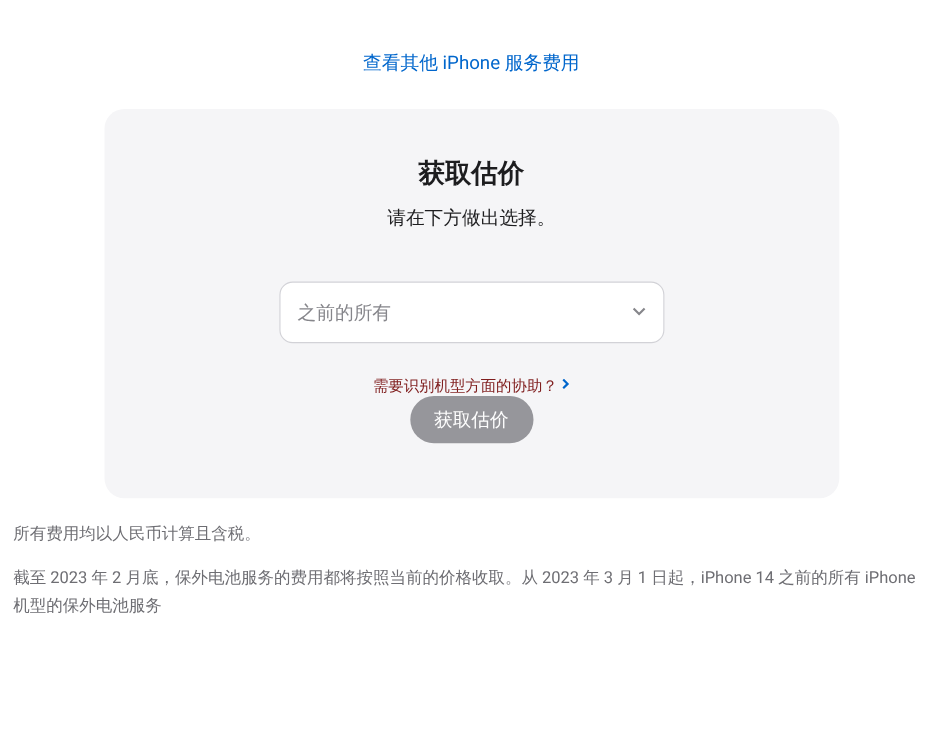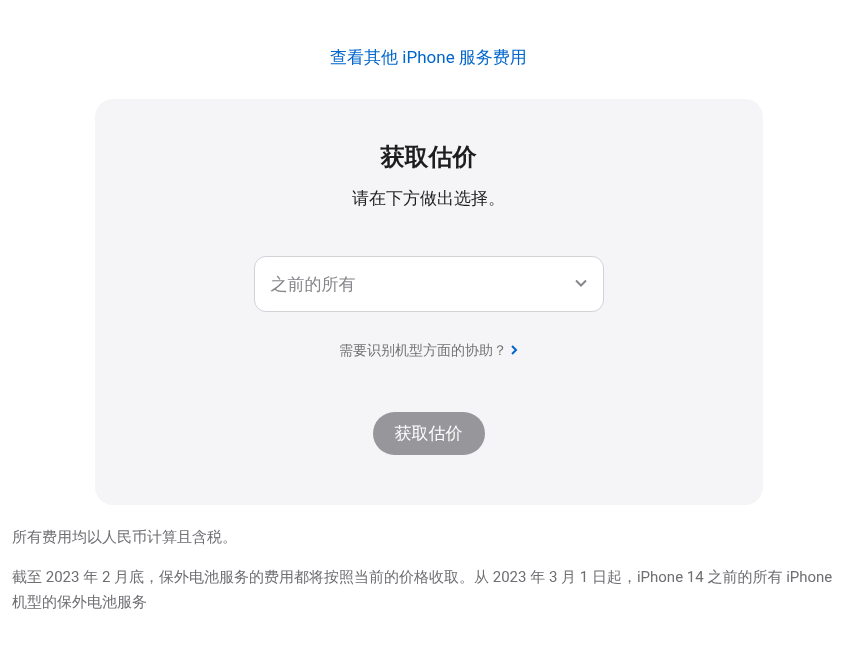--- a/index.html
+++ b/index.html
@@ -74,27 +74,26 @@
       pointer-events: none;
     }
     .chevron svg {
       width: 14px;
       height: 14px;
       stroke: #86868b;
       stroke-width: 2;
       fill: none;
     }
     .help-link {
-      color: #737373;
+      color: #7f1d1d;
       text-decoration: none;
       font-size: 14px;
       display: inline-flex;
       align-items: flex-start;
       gap: 4px;
-      margin-bottom: 52px;
     }
     .help-link svg {
       width: 7px;
       height: 10px;
       stroke: #0066cc;
       stroke-width: 2;
       fill: none;
     }
     .submit-btn {
       background: #86868b;

